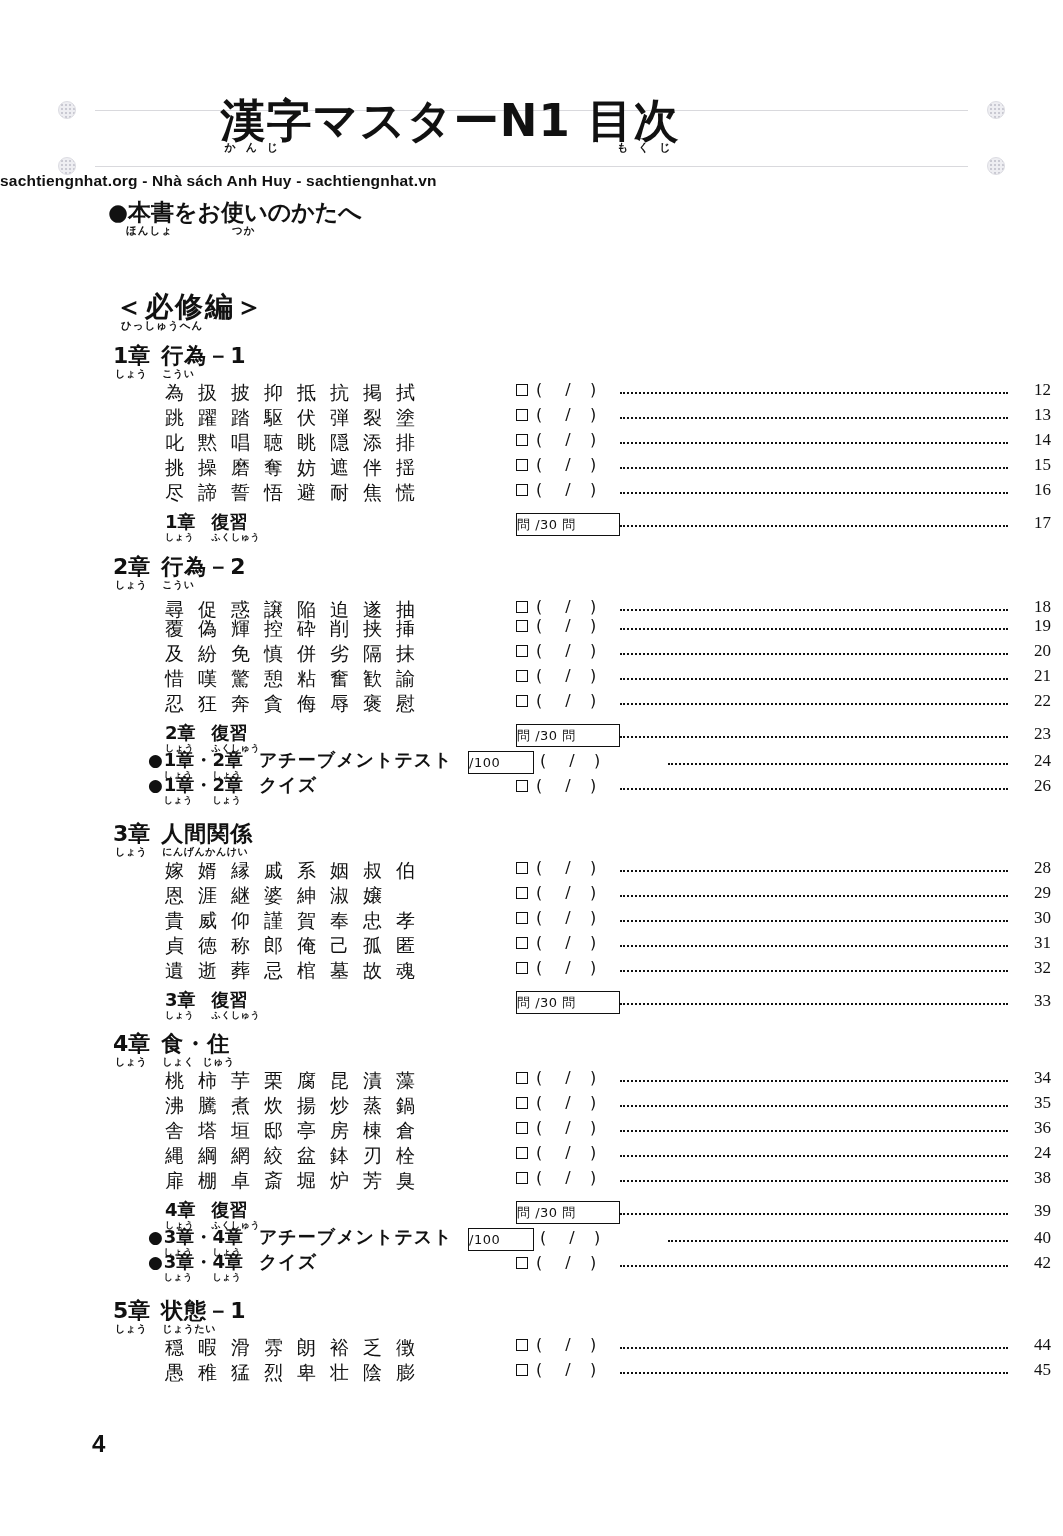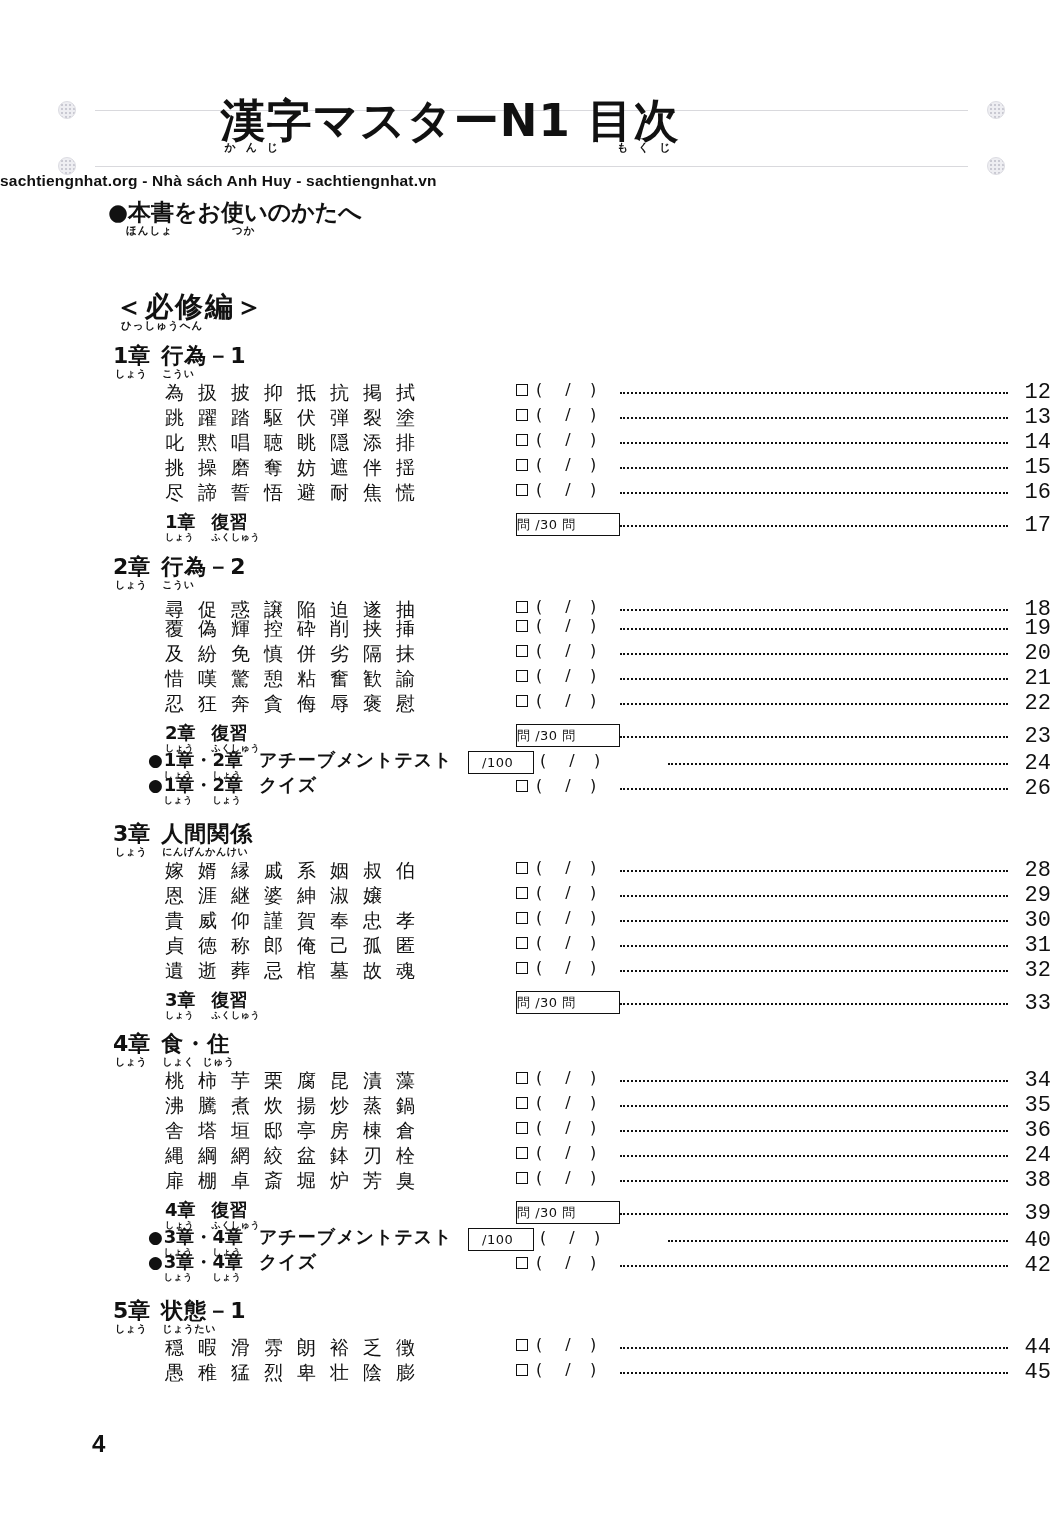--- a/index.html
+++ b/index.html
@@ -118,38 +118,38 @@
   
   .scorebox {
     position:absolute; top:0px;
     border:1.6px solid #111; box-sizing:border-box;
     height:23px; line-height:21px;
     text-align:left; padding-right:7px;
     font-size:13px; letter-spacing:0.5px;
     background:#fff;
   }
   .scorebox.fukushu { left:516px; width:104px; }
-  .scorebox.test    { left:468px; width:66px; font-size:13px;padding-left:13px; }
+  .scorebox.test    { left:468px; width:66px; font-size:13px; }
 
   .chk.test { left:540px; }
 
   
   .leader {
     position:absolute; top:3px; left:620px; right:55px; height:18px;
     overflow:hidden;
   }
   .leader .dots {
     display:block; width:100%;
     border-bottom:2.2px dotted #111;
     position:absolute; top:9px;
   }
   .pageno {
     position:absolute; top:0px; right:12px; width:42px;
-    text-align:right; font-size:22px; font-weight:500;
-    font-family:Liberation Mono, monospace;
+    text-align:right; font-size:17px; font-weight:500;
+    font-family:Liberation Serif, serif;
   }
   .leader.test-leader { left:668px; }
 
   
   .folio {
     position:absolute; left:92px; top:1430px;
     font-size:24px; font-weight:bold;
     font-family:"Liberation Sans",sans-serif;
   }
 </style>

